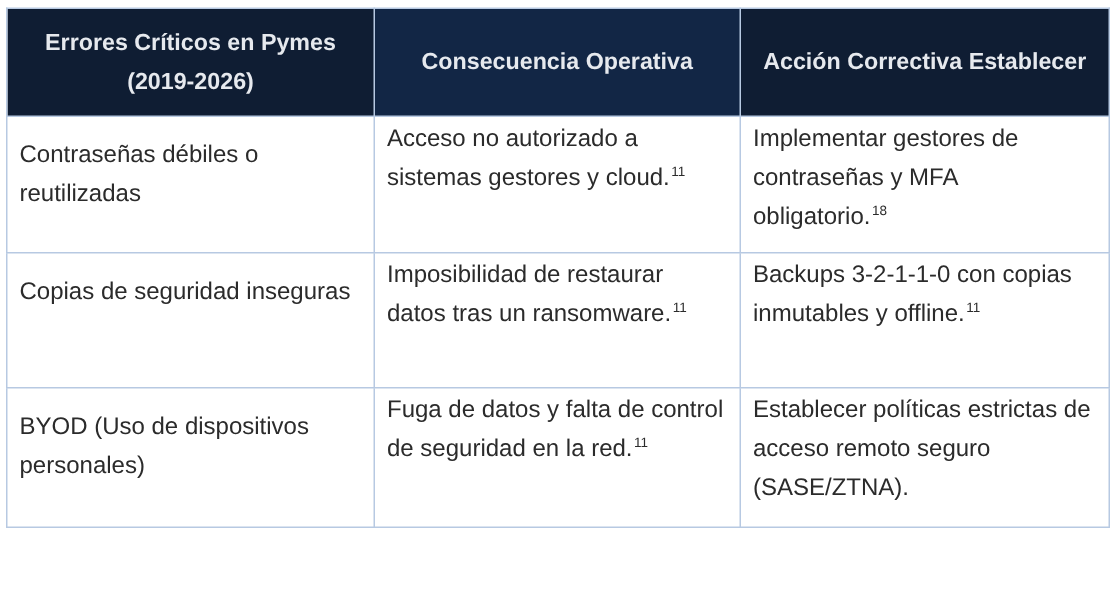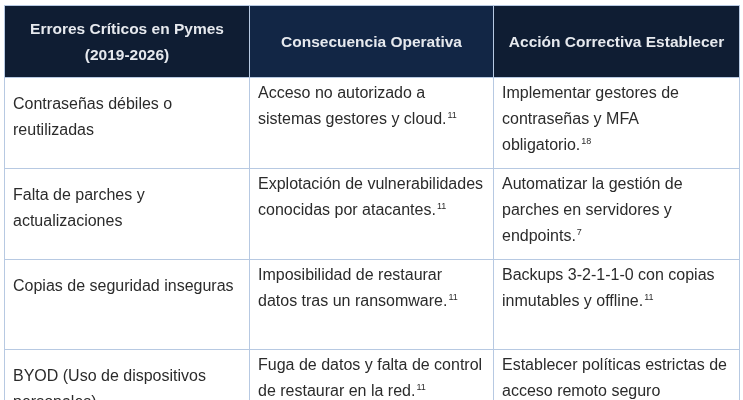--- a/index.html
+++ b/index.html
@@ -31,29 +31,24 @@
       <th class="mid">Consecuencia Operativa</th>
       <th>Acción Correctiva Establecer</th>
     </tr>
   </thead>
   <tbody>
     <tr class="row1">
       <td class="c1">Contraseñas débiles o reutilizadas</td>
       <td><span>Acceso no autorizado a sistemas gestores y cloud.</span><sup>11</sup></td>
       <td><span>Implementar gestores de contraseñas y MFA obligatorio.</span><sup>18</sup></td>
     </tr>
-    <tr class="row2">
-      <td class="c1">Falta de parches y actualizaciones</td>
-      <td><span>Explotación de vulnerabilidades conocidas por atacantes.</span><sup>11</sup></td>
-      <td><span>Automatizar la gestión de parches en servidores y endpoints.</span><sup>7</sup></td>
-    </tr>
     <tr class="row3">
       <td class="c1">Copias de seguridad inseguras</td>
       <td><span>Imposibilidad de restaurar datos tras un ransomware.</span><sup>11</sup></td>
       <td><span>Backups 3-2-1-1-0 con copias inmutables y offline.</span><sup>11</sup></td>
     </tr>
     <tr class="row4">
       <td class="c1">BYOD (Uso de dispositivos personales)</td>
-      <td><span>Fuga de datos y falta de control de restaurar en la red.</span><sup>11</sup></td>
+      <td><span>Fuga de datos y falta de control de seguridad en la red.</span><sup>11</sup></td>
       <td><span>Establecer políticas estrictas de acceso remoto seguro (SASE/ZTNA).</span></td>
     </tr>
   </tbody>
 </table>
 
 </body></html>

